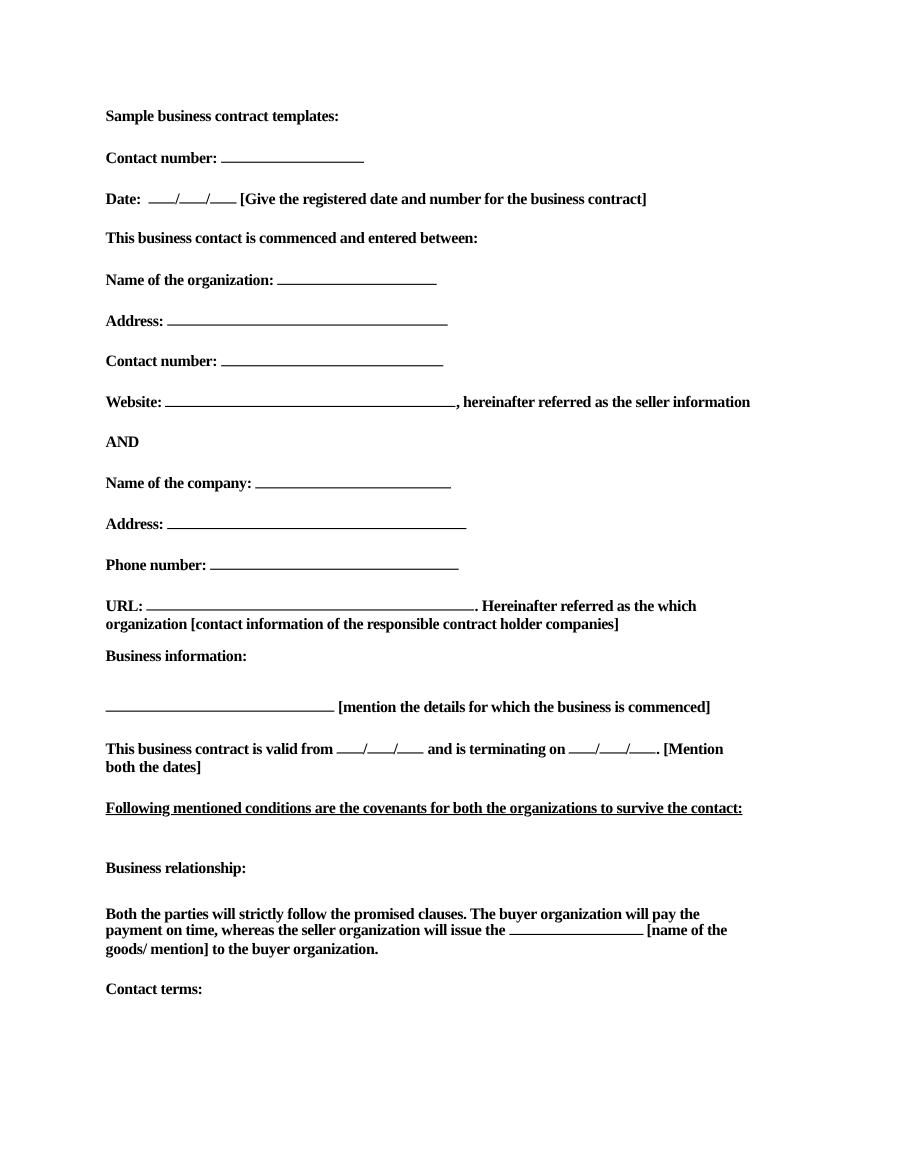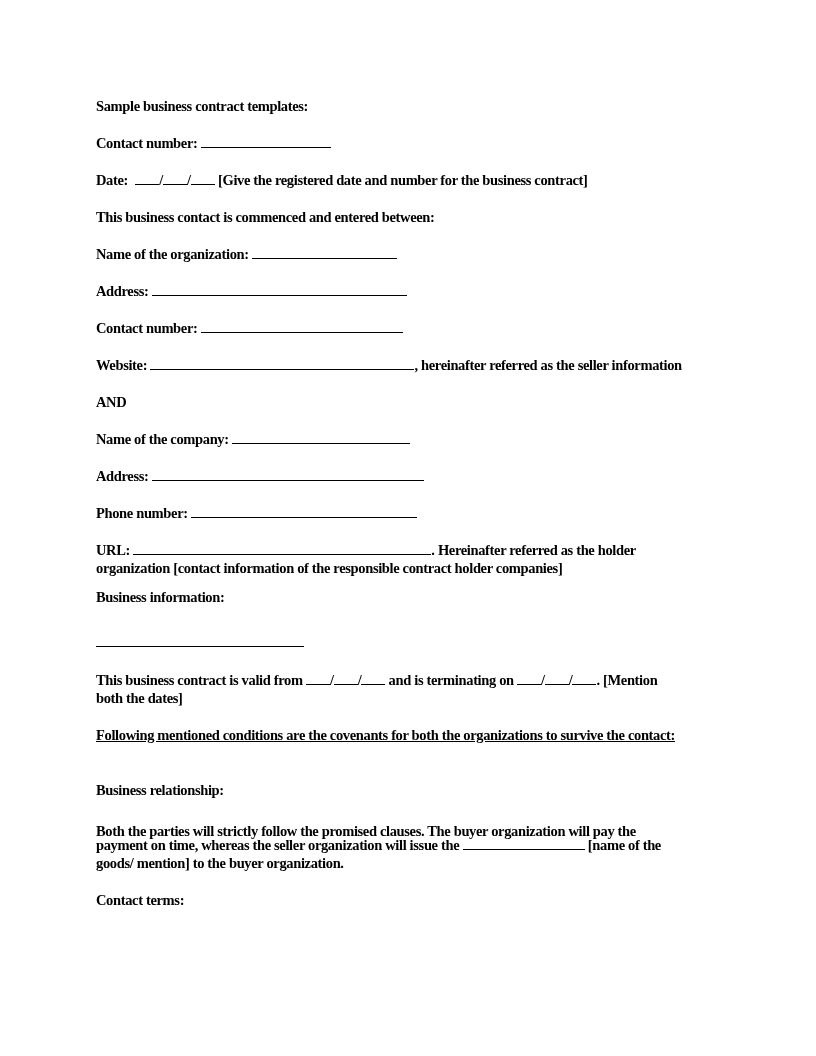--- a/index.html
+++ b/index.html
@@ -63,28 +63,29 @@
     <span class="blank" style="width:272px"></span>
   </div>
 
   <div class="p" style="top:504px">
     <span>Phone number:</span>
     <span class="blank" style="width:226px"></span>
   </div>
 
   <div class="p" style="top:541px">
     <span>URL:</span>
-    <span class="blank" style="width:298px"></span><span>. Hereinafter referred as the holder</span>
+    <span class="blank" style="width:298px"></span><span>. Hereinafter referred as the which</span>
   </div>
   <div class="p" style="top:559px">organization [contact information of the responsible contract holder companies]</div>
 
   <div class="p" style="top:588px">Business information:</div>
 
   <div class="p" style="top:633px">
     <span class="blank" style="width:208px"></span>
+    <span>[mention the details for which the business is commenced]</span>
   </div>
 
   <div class="p" style="top:671px">
     <span>This business contract is valid from</span>
     <span class="blank" style="width:24px"></span><span>/</span><span class="blank" style="width:24px"></span><span>/</span><span class="blank" style="width:24px"></span>
     <span>and is terminating  on</span>
     <span class="blank" style="width:24px"></span><span>/</span><span class="blank" style="width:24px"></span><span>/</span><span class="blank" style="width:24px"></span><span>. [Mention</span>
   </div>
   <div class="p" style="top:689px">both the dates]</div>
 

